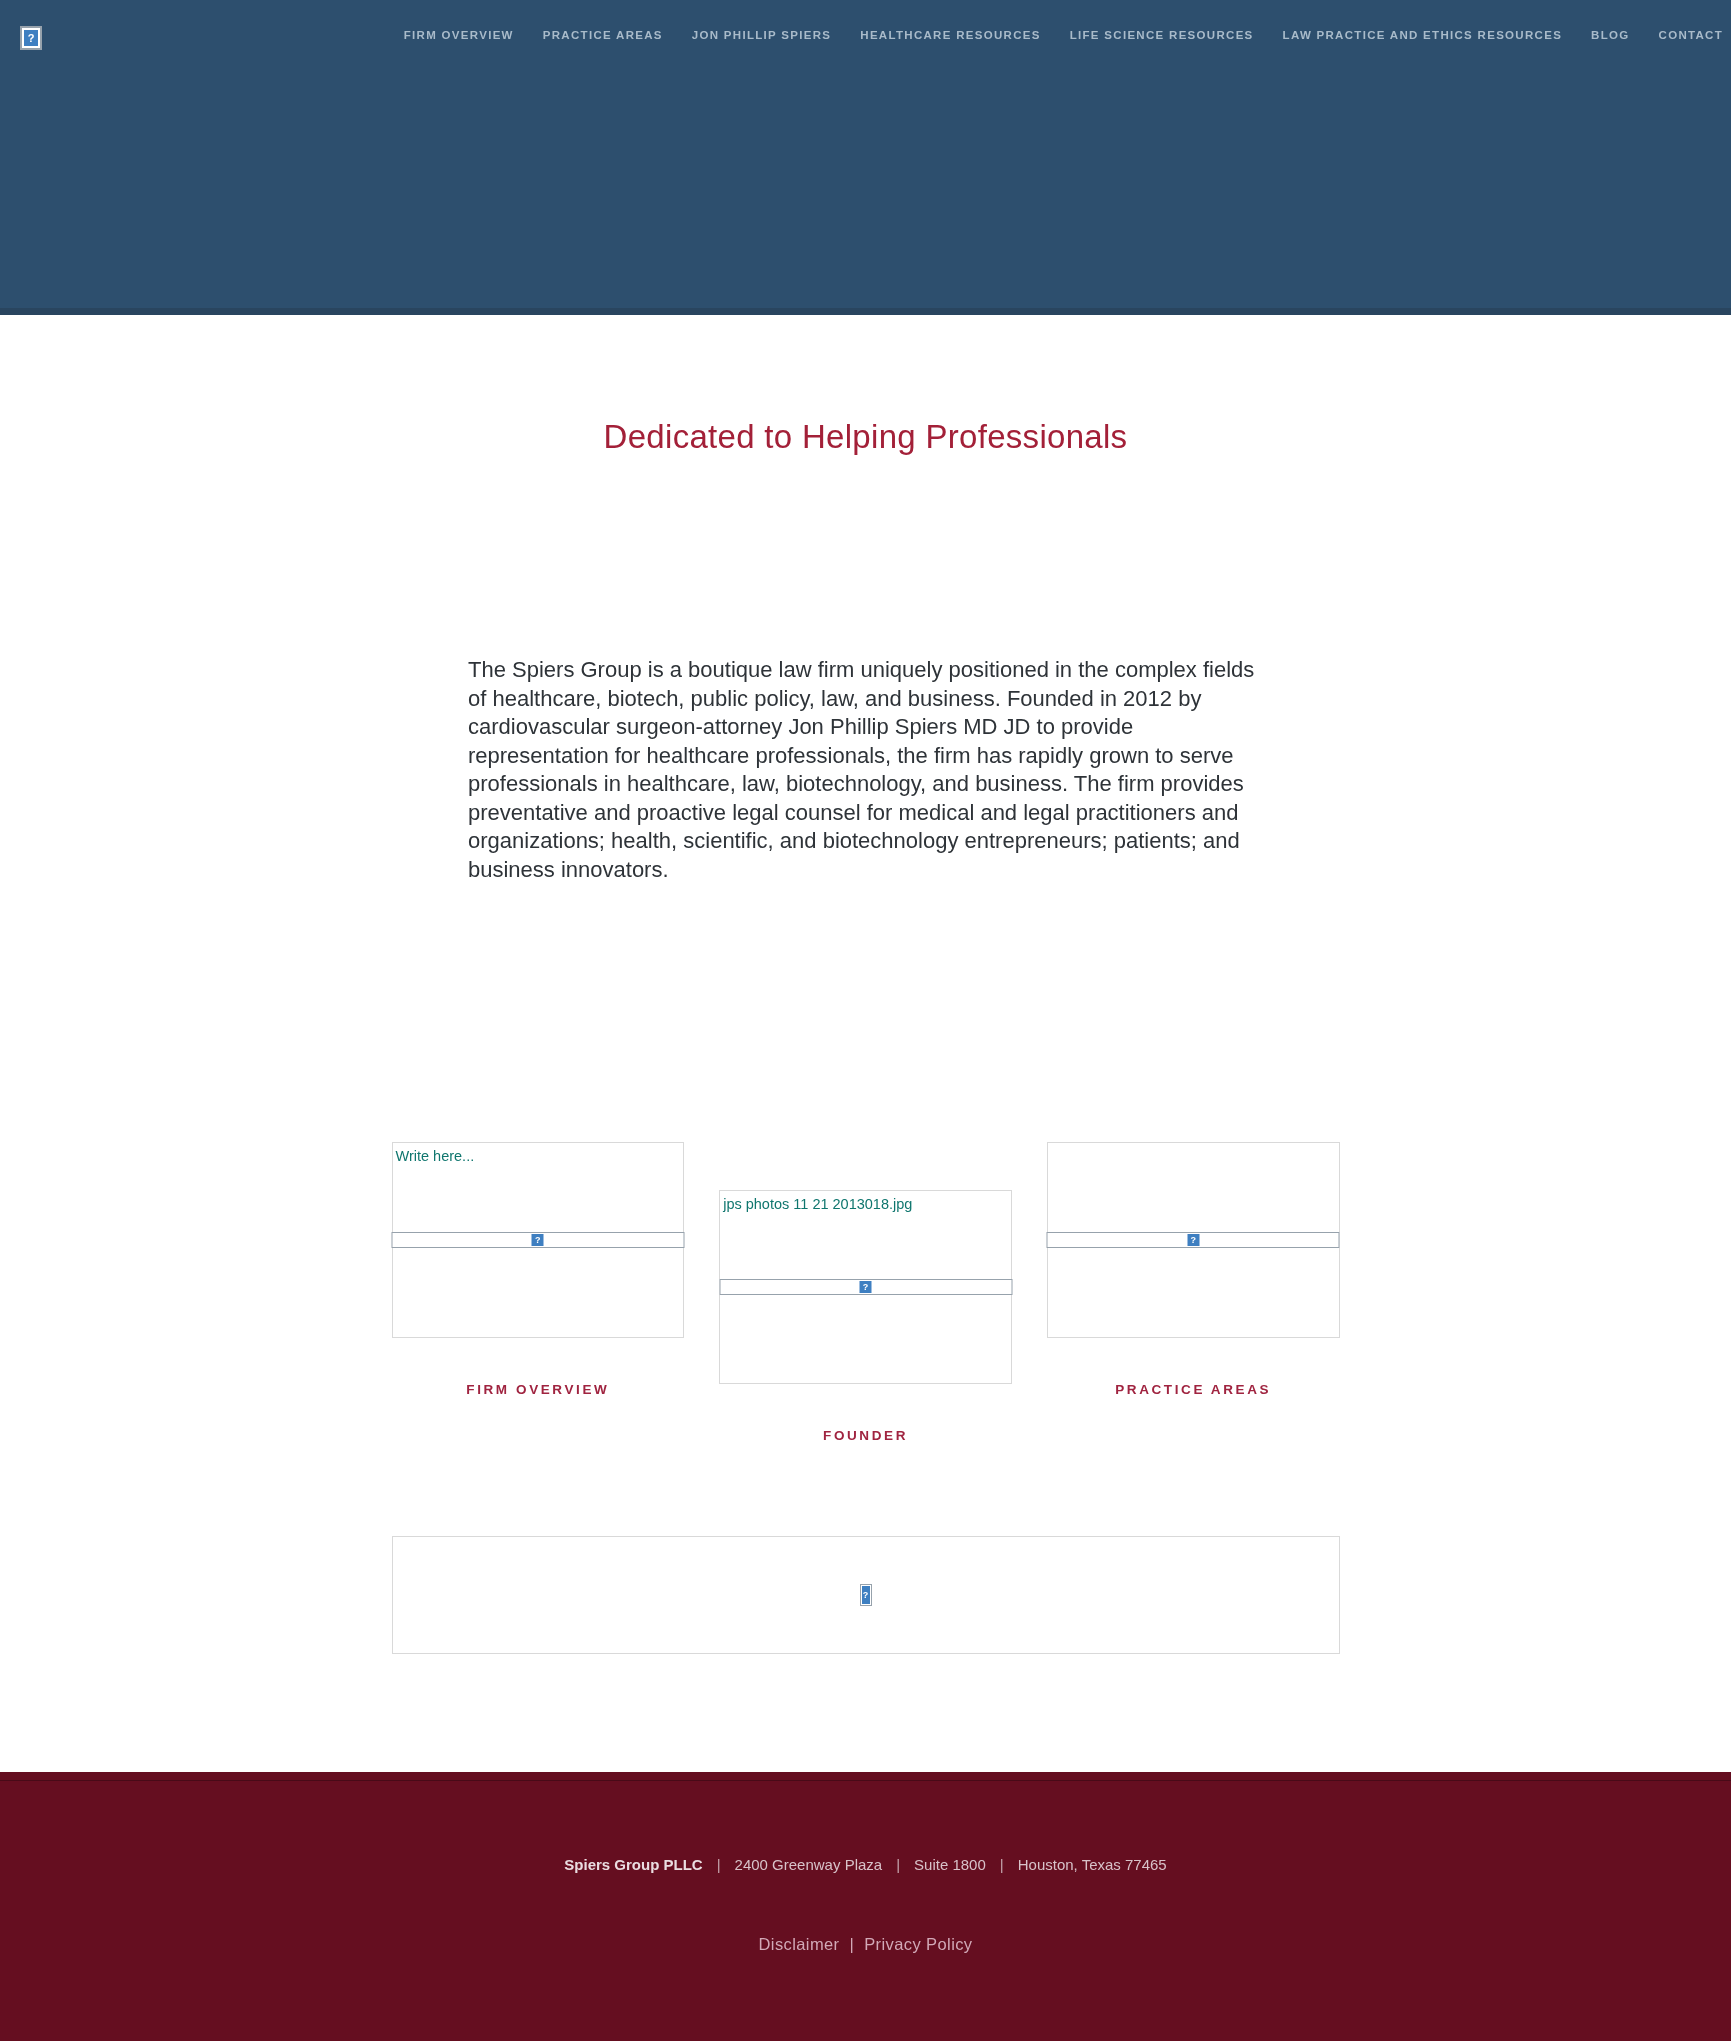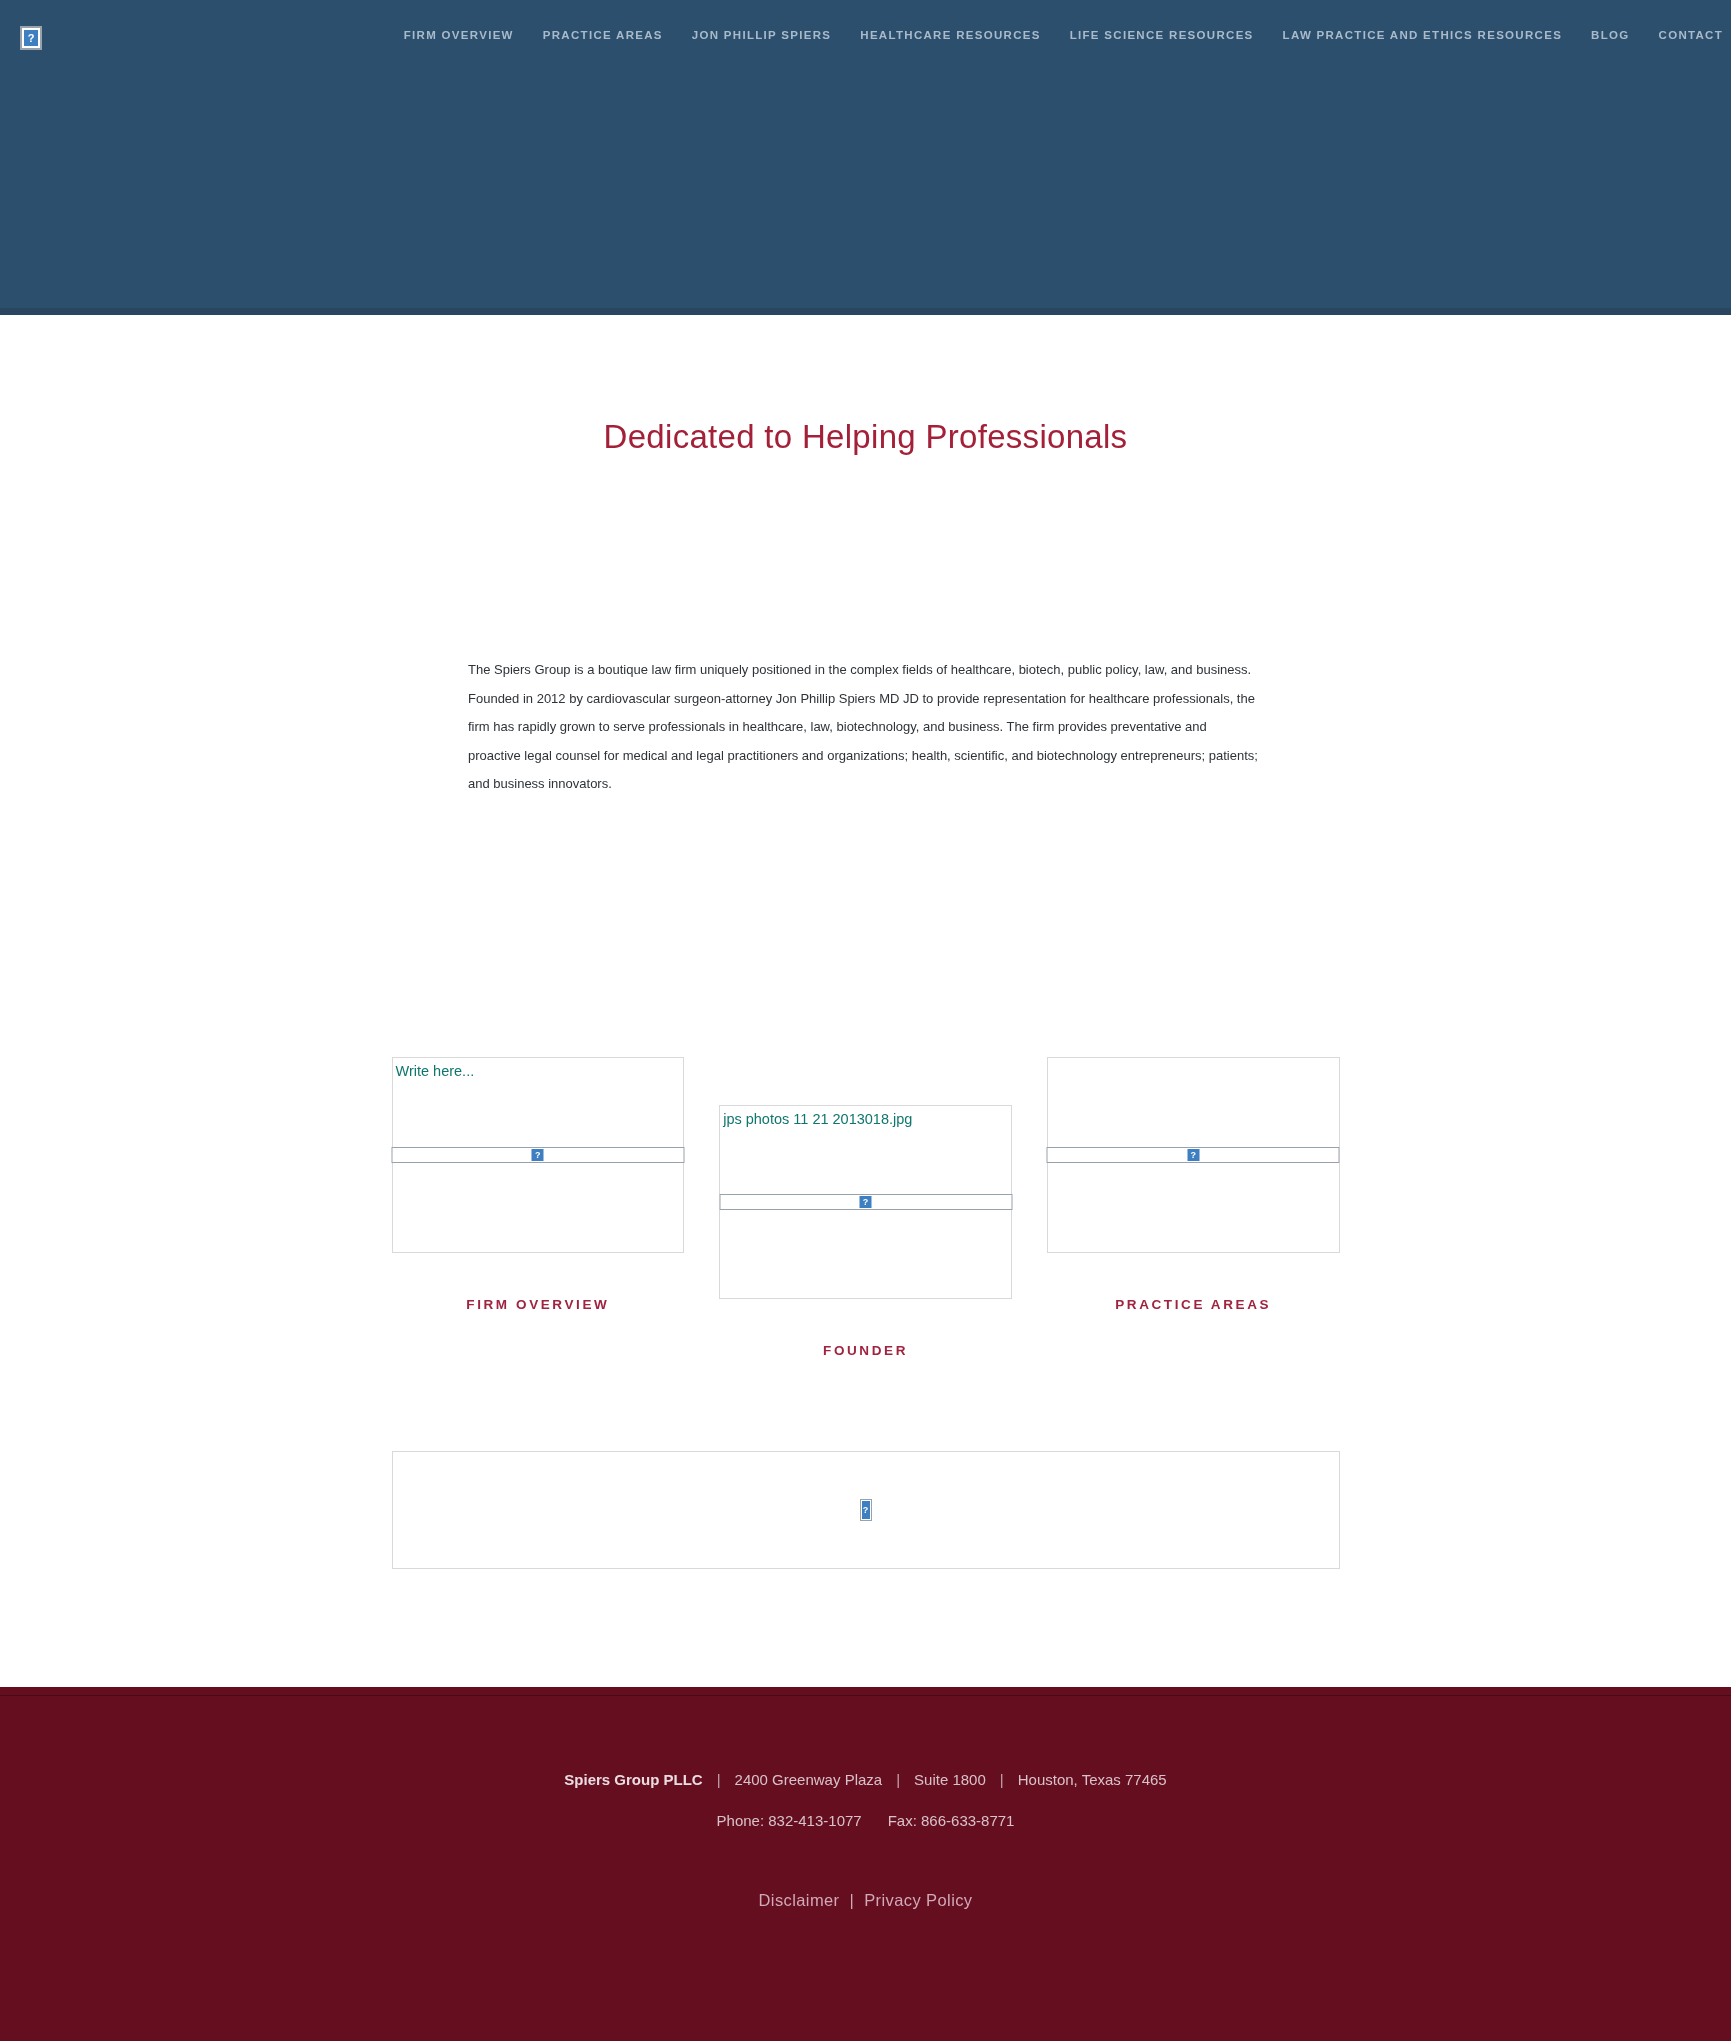--- a/index.html
+++ b/index.html
@@ -69,21 +69,21 @@
     margin: 103px 0 0 0;
     text-align: center;
     color: #a32038;
     font-size: 33px;
     font-weight: 300;
     letter-spacing: 0.3px;
   }
   .intro-paragraph {
     width: 795px;
     margin: 200px auto 0 auto;
-    font-size: 13px;
+    font-size: 22px;
     line-height: 28.5px;
     color: #2e3338;
   }
 
   .cards {
     width: 948px;
     margin: 258px auto 0 auto;
     display: flex;
     gap: 35px;
   }
@@ -239,22 +239,18 @@
 <footer class="site-footer">
   <div class="footer-line1">
     <span class="firm-name">Spiers Group PLLC</span>
     <span class="sep">|</span>
     <span>2400 Greenway Plaza</span>
     <span class="sep">|</span>
     <span>Suite 1800</span>
     <span class="sep">|</span>
     <span>Houston, Texas 77465</span>
   </div>
-  <div class="footer-line2">
-    <span>Phone: 832-413-1077</span>
-    <span>Fax: 866-633-8771</span>
-  </div>
   <div class="footer-line3">
     <a href="#">Disclaimer</a>
     <span>|</span>
     <a href="#">Privacy Policy</a>
   </div>
 </footer>
 
 </body></html>

